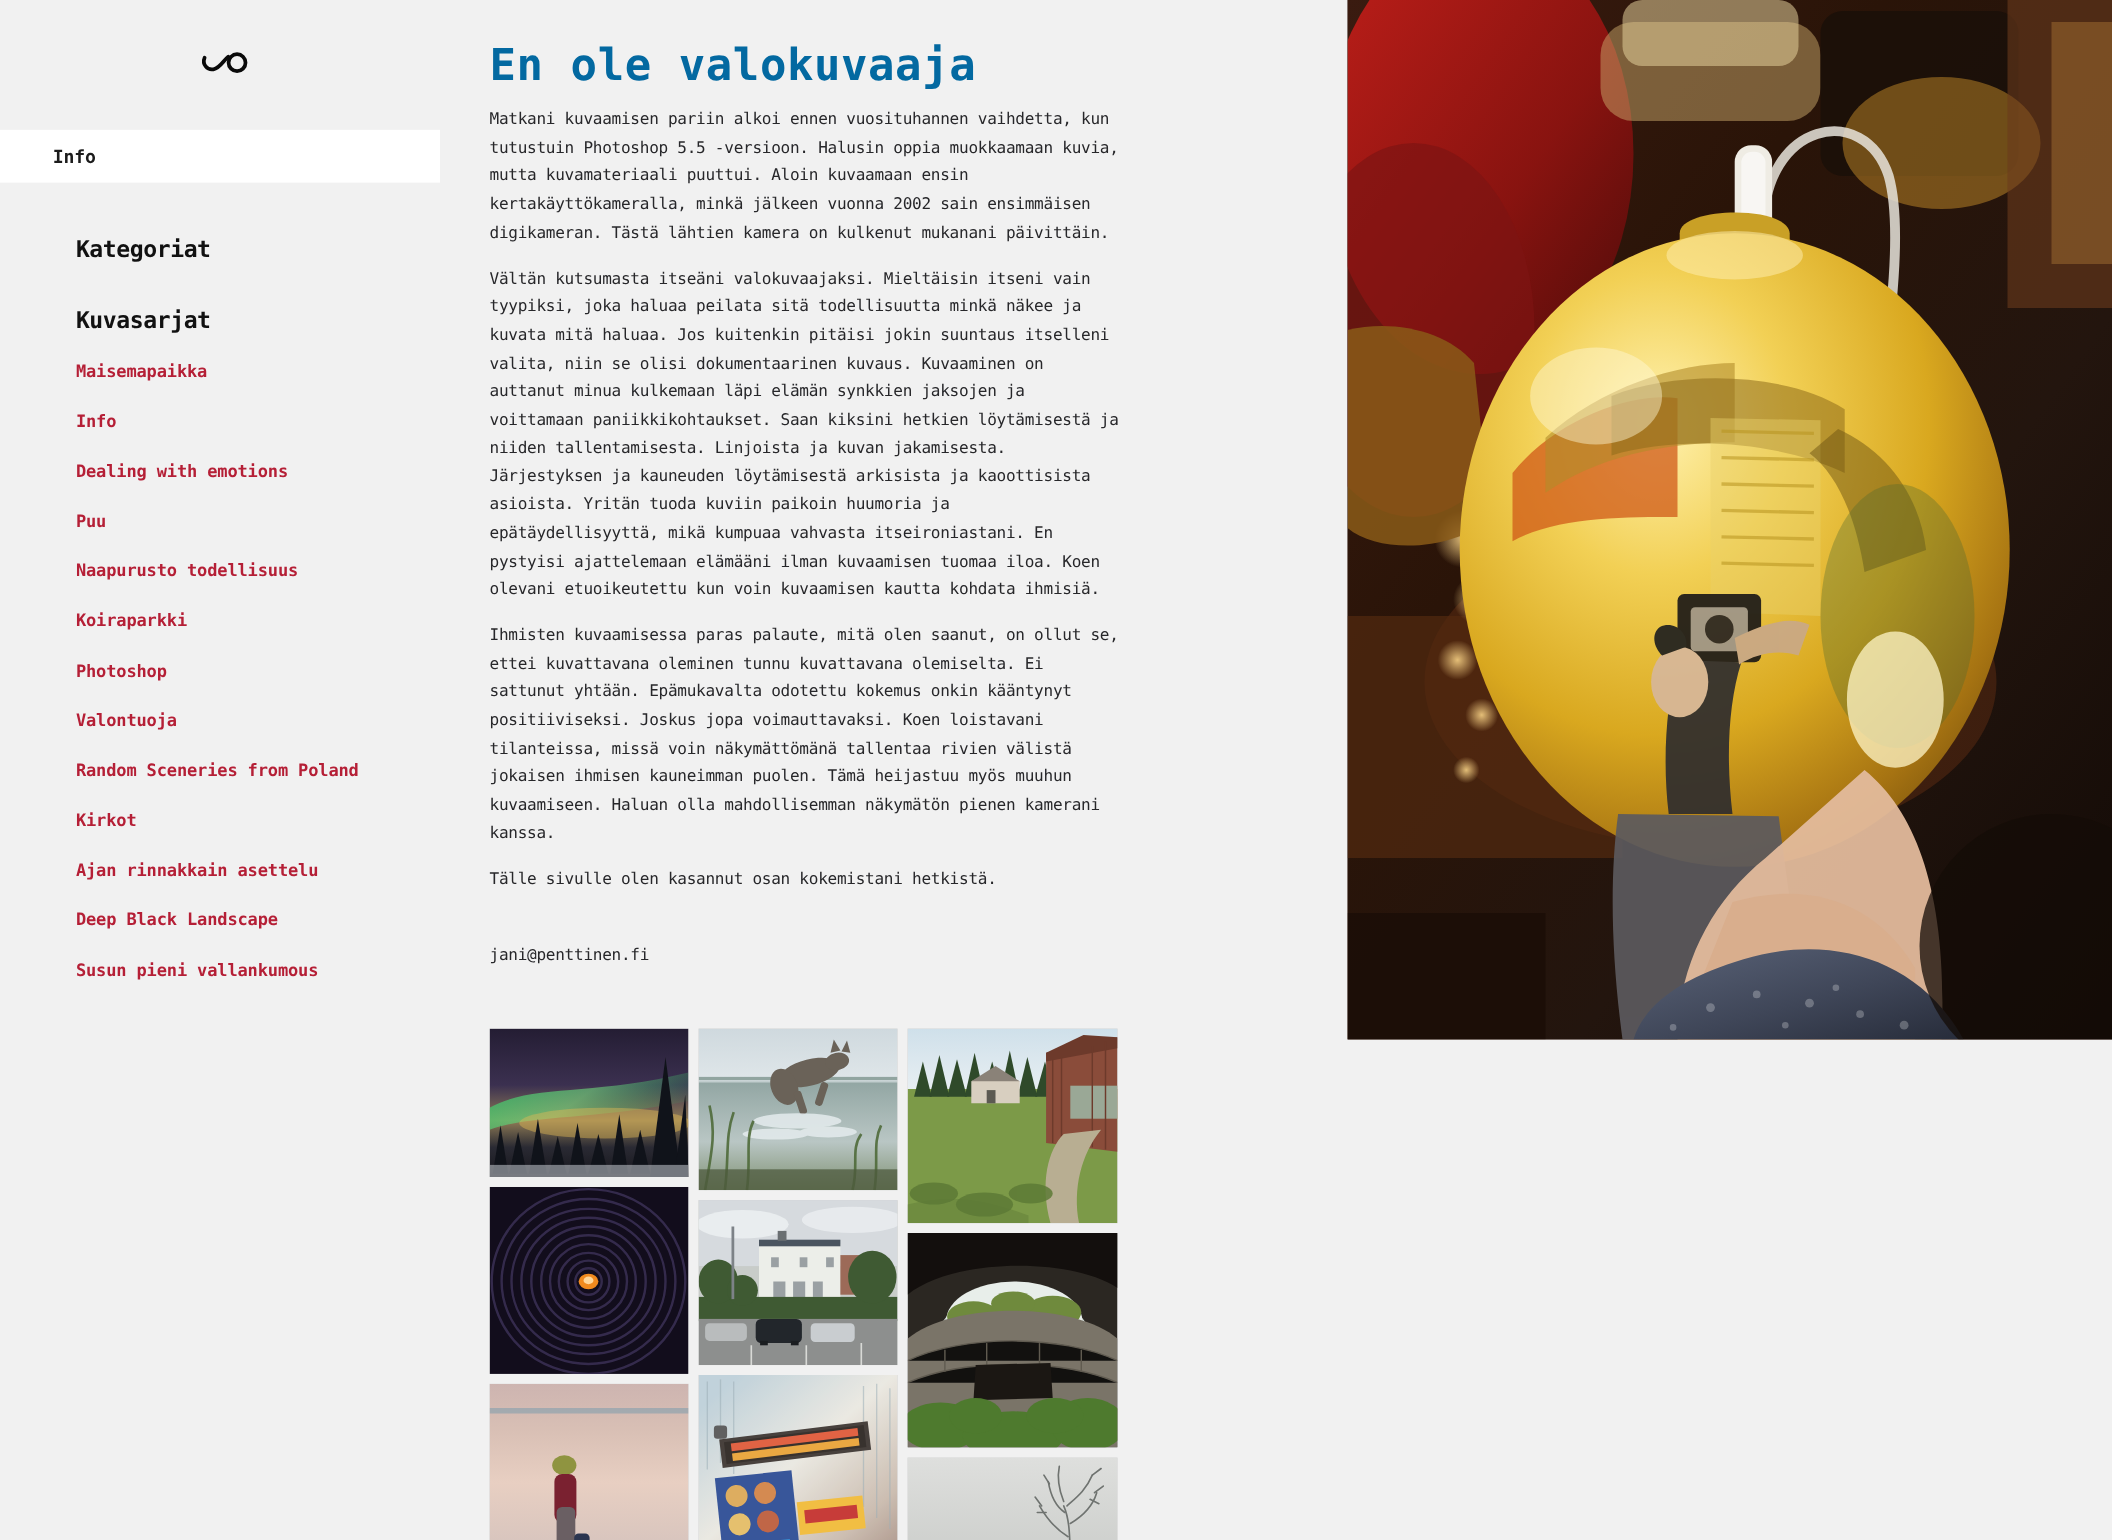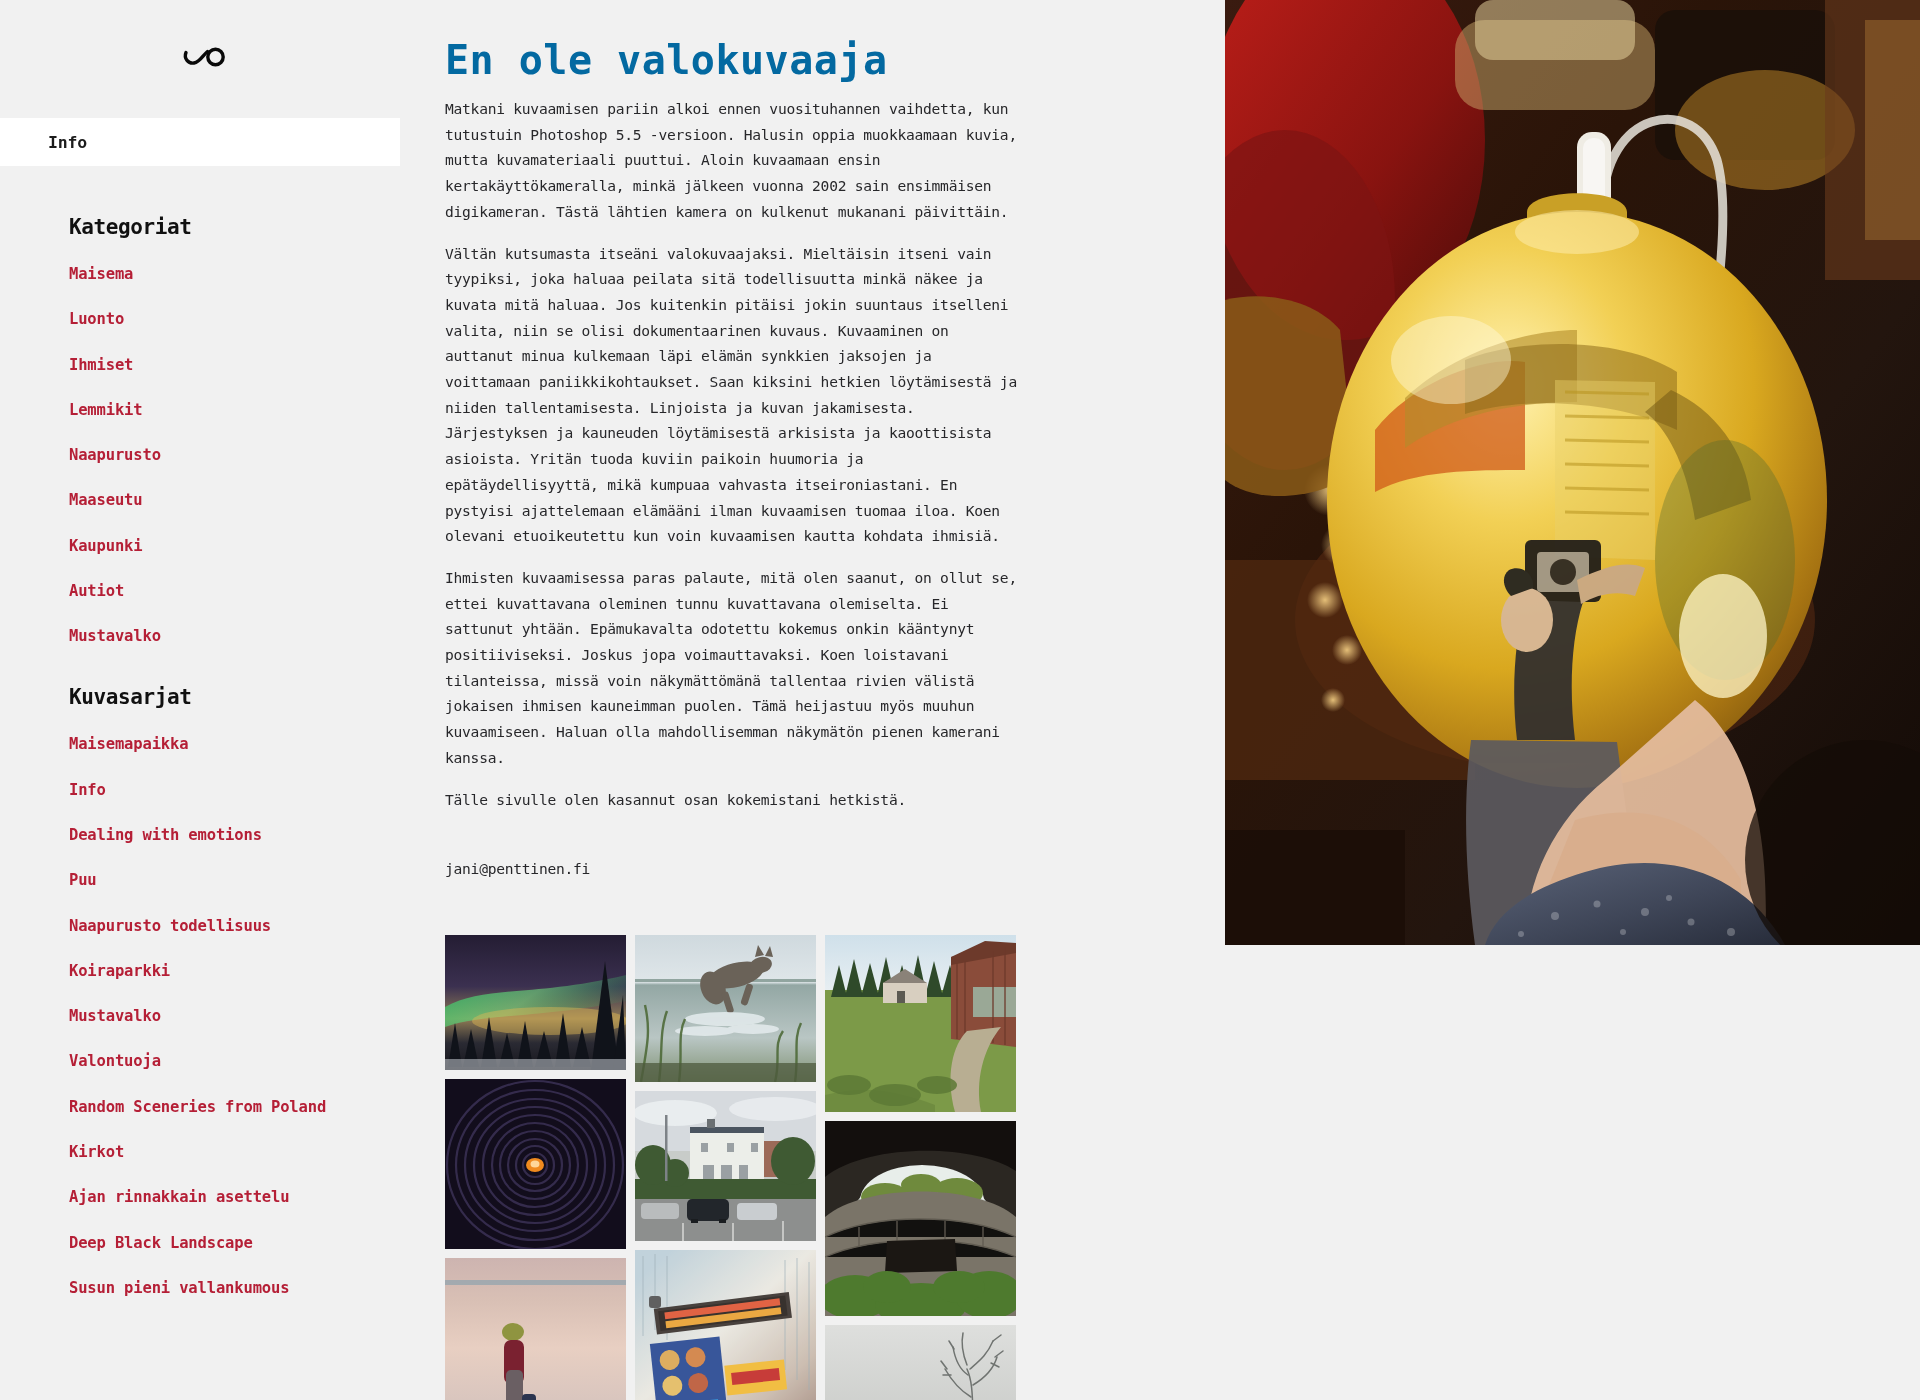--- a/index.html
+++ b/index.html
@@ -166,43 +166,32 @@
         </svg>
       </span>
     </div>
 
     <div class="nav-info">
       <span>Info</span>
     </div>
 
     <div class="section sec-kategoriat">
       <h2 class="section-title">Kategoriat</h2>
-      <ul class="link-list">
-        <li><a href="#">Maisema</a></li>
-        <li><a href="#">Luonto</a></li>
-        <li><a href="#">Ihmiset</a></li>
-        <li><a href="#">Lemmikit</a></li>
-        <li><a href="#">Naapurusto</a></li>
-        <li><a href="#">Maaseutu</a></li>
-        <li><a href="#">Kaupunki</a></li>
-        <li><a href="#">Autiot</a></li>
-        <li><a href="#">Mustavalko</a></li>
-      </ul>
     </div>
 
     <div class="section sec-kuvasarjat">
       <h2 class="section-title">Kuvasarjat</h2>
       <ul class="link-list">
         <li><a href="#">Maisemapaikka</a></li>
         <li><a href="#">Info</a></li>
         <li><a href="#">Dealing with emotions</a></li>
         <li><a href="#">Puu</a></li>
         <li><a href="#">Naapurusto todellisuus</a></li>
         <li><a href="#">Koiraparkki</a></li>
-        <li><a href="#">Mustavalko</a></li>
+        <li><a href="#">Photoshop</a></li>
         <li><a href="#">Valontuoja</a></li>
         <li><a href="#">Random Sceneries from Poland</a></li>
         <li><a href="#">Kirkot</a></li>
         <li><a href="#">Ajan rinnakkain asettelu</a></li>
         <li><a href="#">Deep Black Landscape</a></li>
         <li><a href="#">Susun pieni vallankumous</a></li>
       </ul>
     </div>
   </aside>
 

